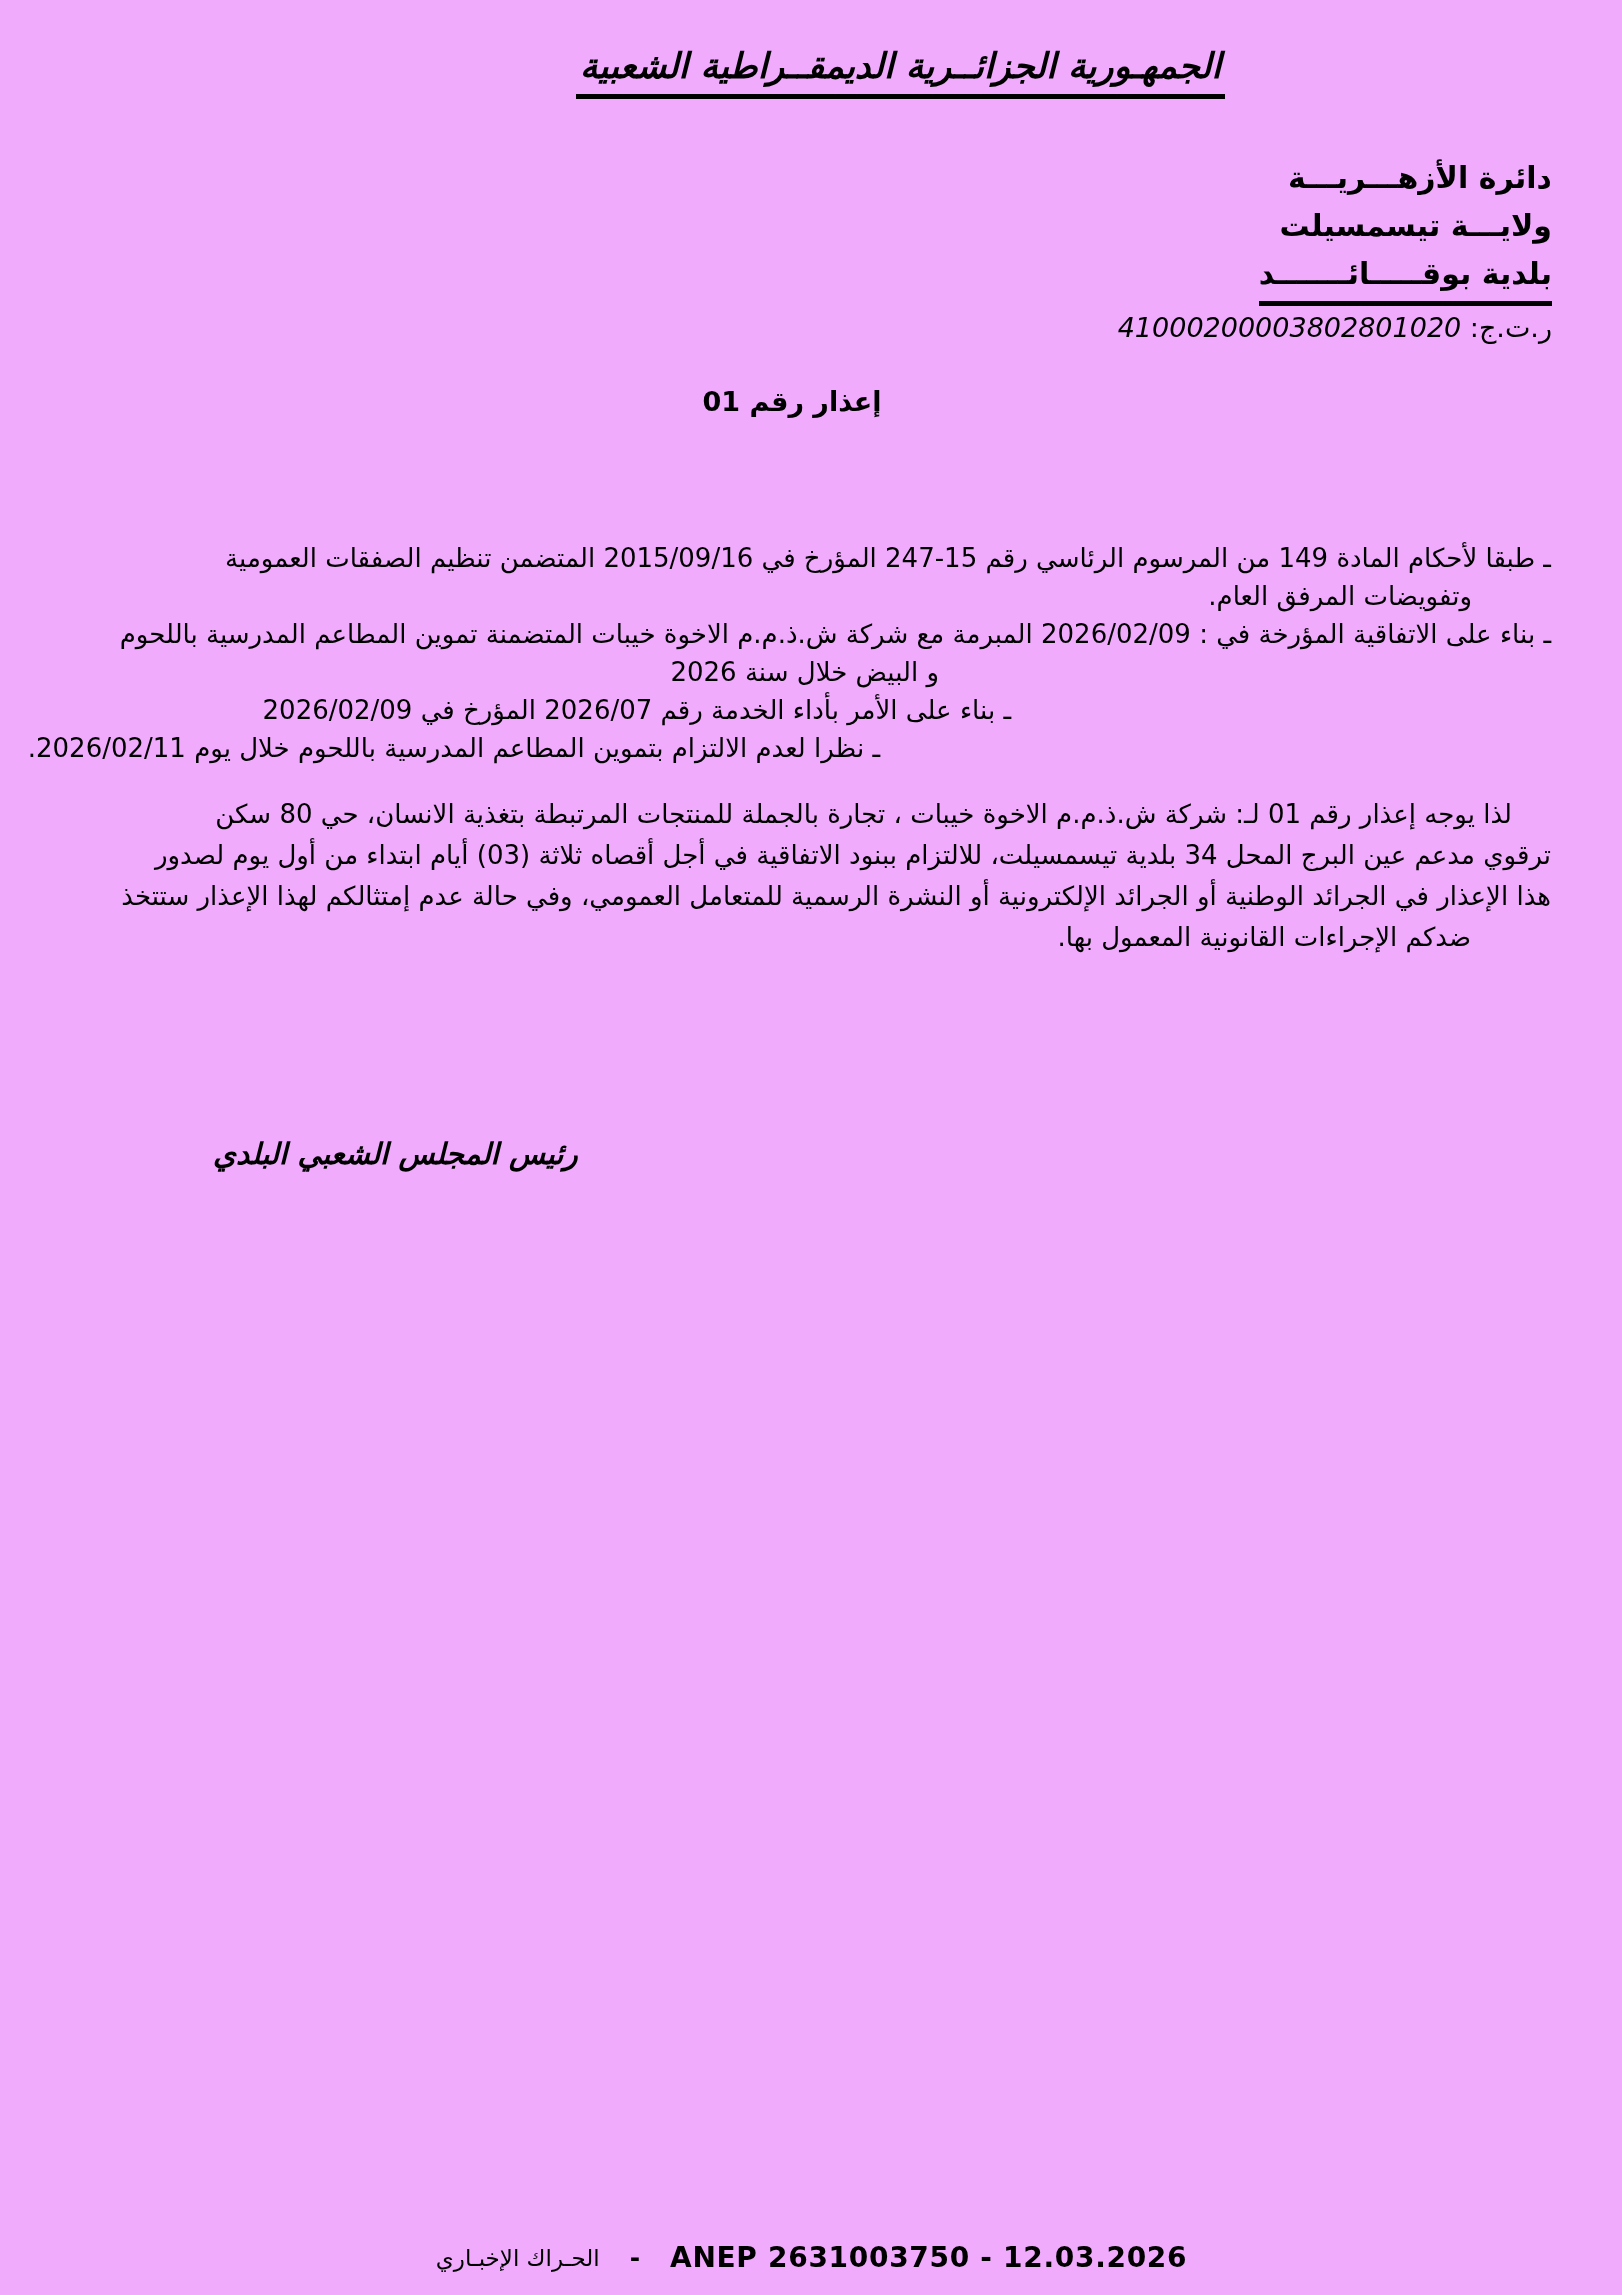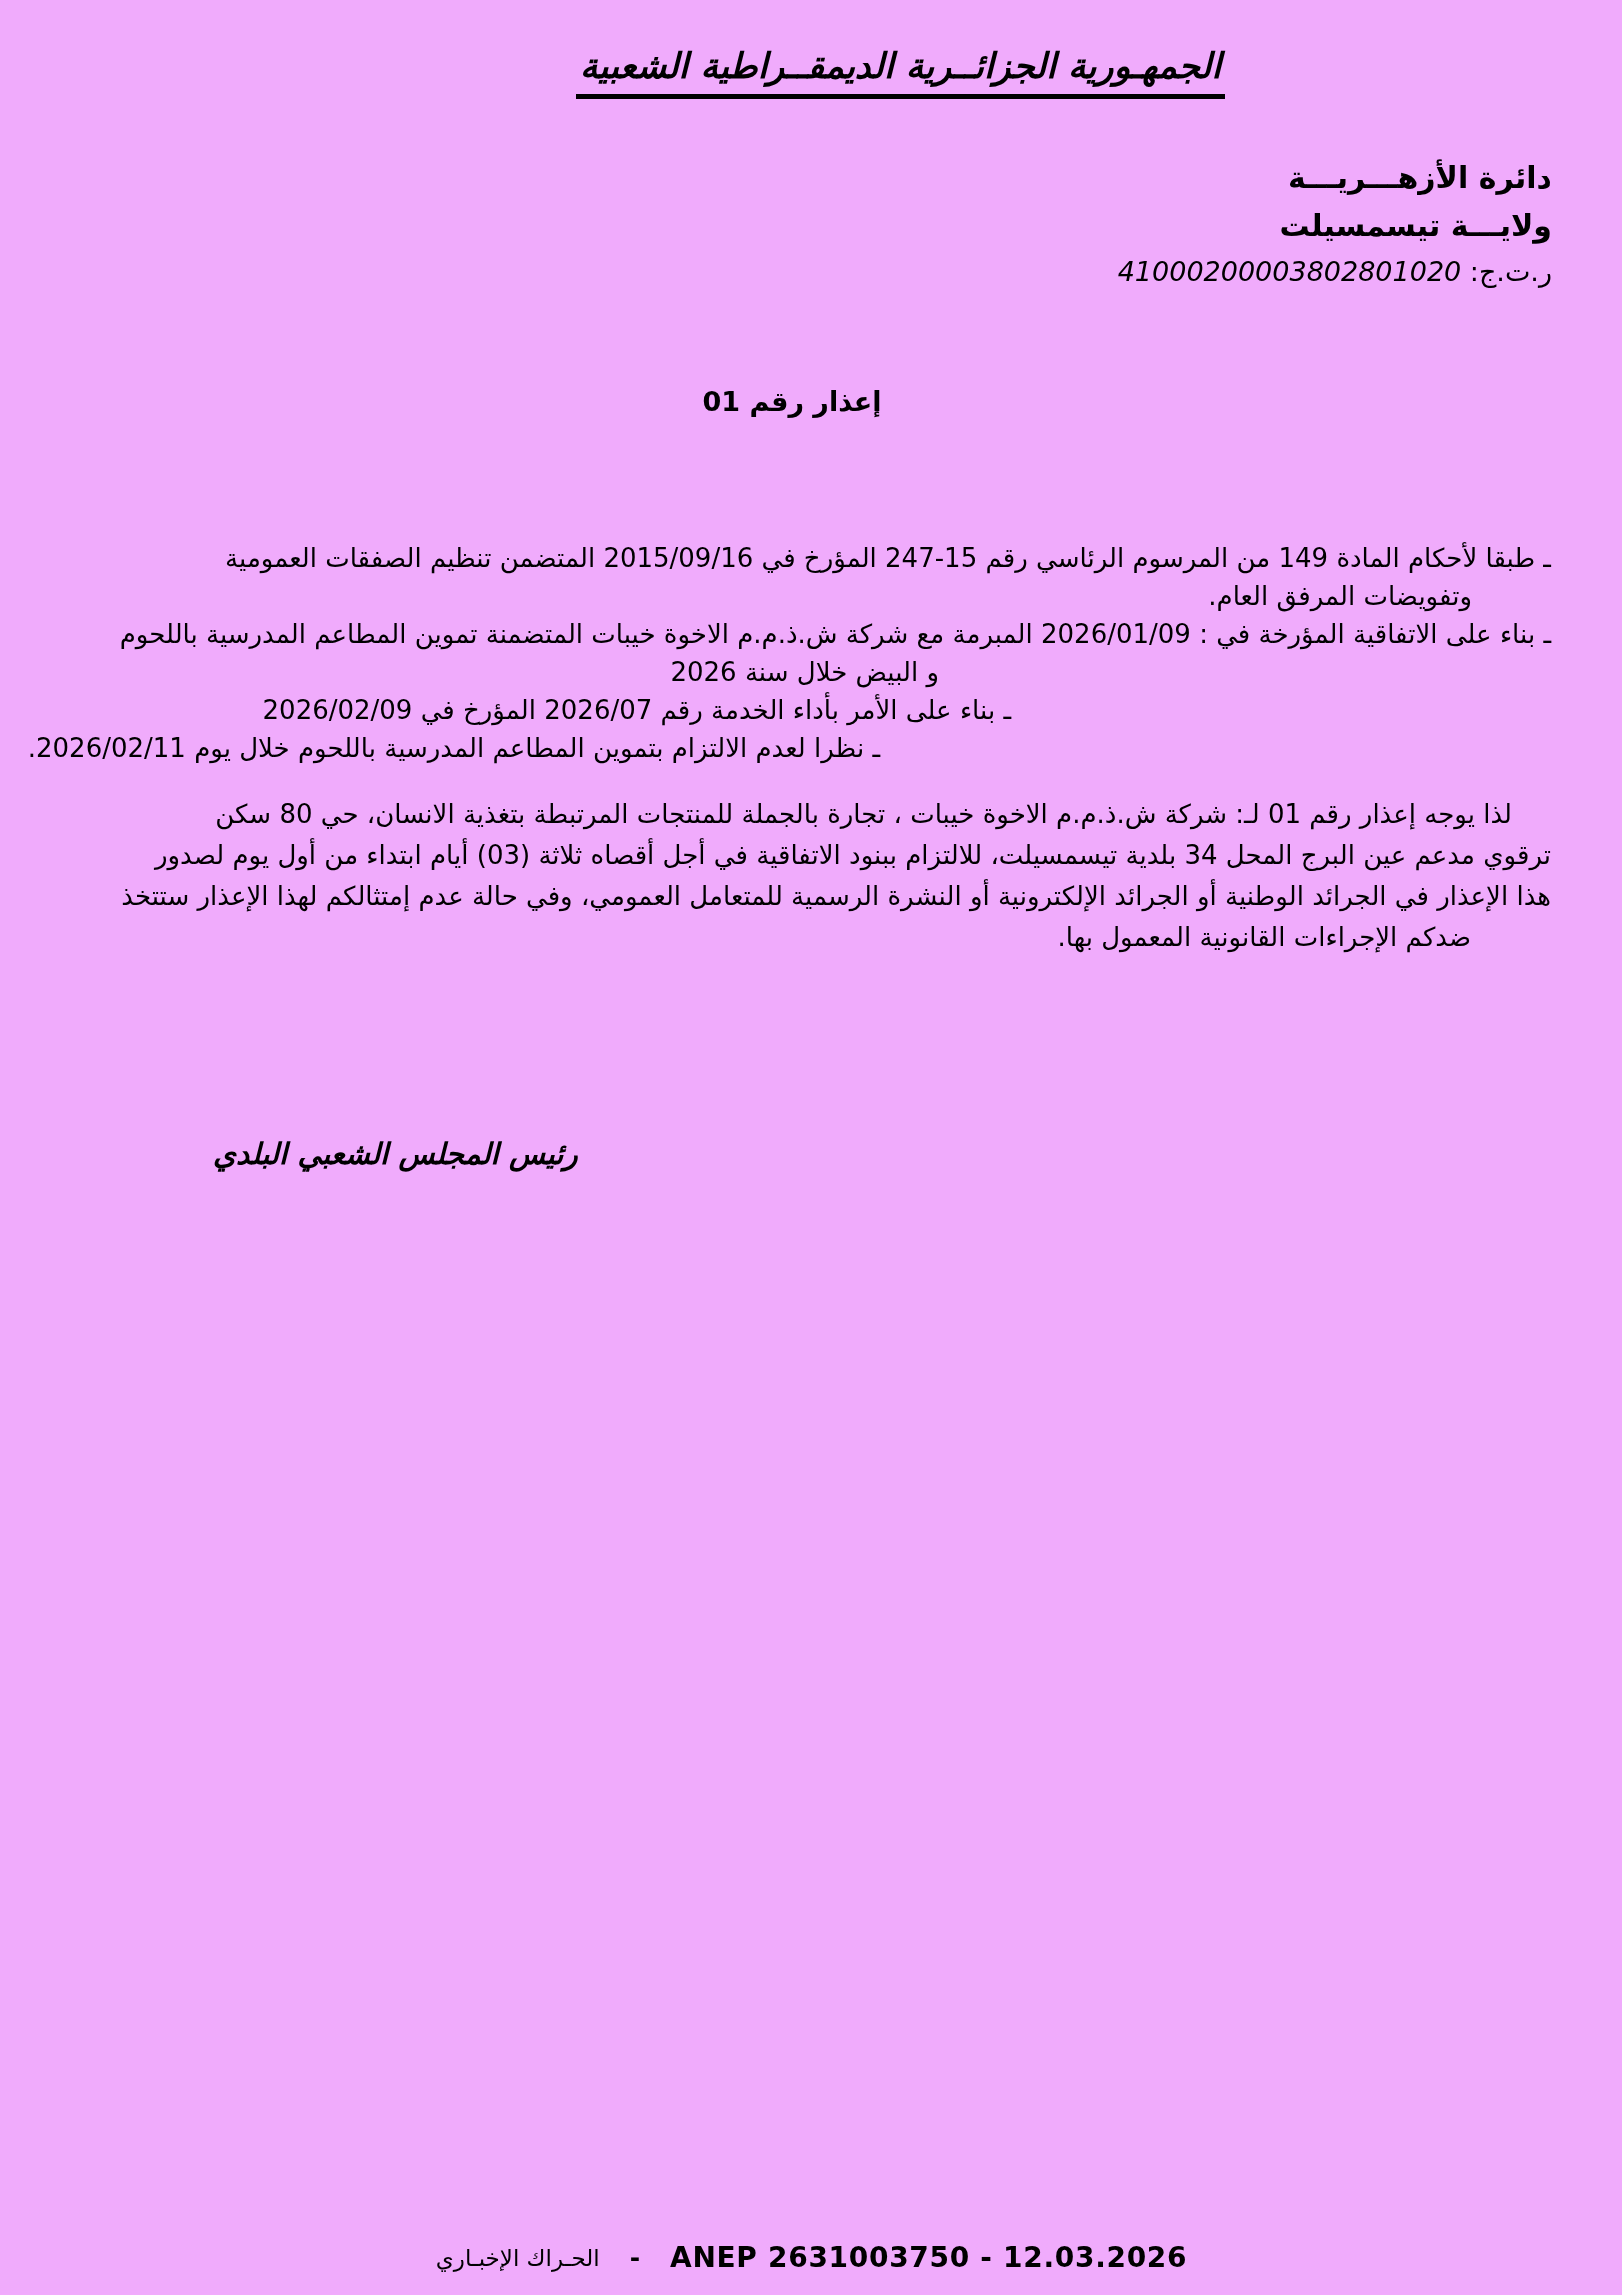--- a/index.html
+++ b/index.html
@@ -140,32 +140,35 @@
 </head>
 <body>
 
 <div class="page">
 
   <div class="doc-header">الجمهـورية الجزائــرية الديمقــراطية الشعبية</div>
 
   <div class="authority">
     <div class="line">دائرة الأزهـــريـــة</div>
     <div class="line">ولايـــة تيسمسيلت</div>
+    <div class="line">
+      <span class="commune-inner">بلدية بوقـــــائـــــــد</span>
+    </div>
     <div class="registry">
       <span>ر.ت.ج:</span>
       <span class="num">41000200003802801020</span>
     </div>
   </div>
 
   <div class="notice-title">إعذار رقم 01</div>
 
   <div class="preamble">
     <div class="pl">ـ طبقا لأحكام المادة 149 من المرسوم الرئاسي رقم 15-247 المؤرخ في 2015/09/16 المتضمن تنظيم الصفقات العمومية</div>
     <div class="pl ind-1">وتفويضات المرفق العام.</div>
-    <div class="pl">ـ بناء على الاتفاقية  المؤرخة في : 2026/01/09 المبرمة مع  شركة ش.ذ.م.م الاخوة خيبات  المتضمنة تموين المطاعم المدرسية باللحوم</div>
+    <div class="pl">ـ بناء على الاتفاقية  المؤرخة في : 2026/02/09 المبرمة مع  شركة ش.ذ.م.م الاخوة خيبات  المتضمنة تموين المطاعم المدرسية باللحوم</div>
     <div class="pl ind-2">و البيض خلال سنة 2026</div>
     <div class="pl ind-3">ـ بناء  على الأمر بأداء الخدمة رقم  2026/07  المؤرخ في 2026/02/09</div>
     <div class="pl ind-4">ـ نظرا لعدم الالتزام بتموين المطاعم المدرسية باللحوم خلال يوم 2026/02/11.</div>
   </div>
 
   <div class="main-par">
     <div class="bl first">لذا يوجه إعذار  رقم  01  لـ: شركة ش.ذ.م.م الاخوة خيبات ، تجارة بالجملة للمنتجات المرتبطة بتغذية الانسان، حي 80 سكن</div>
     <div class="bl">ترقوي مدعم عين البرج المحل 34 بلدية تيسمسيلت، للالتزام ببنود الاتفاقية  في أجل أقصاه  ثلاثة (03) أيام  ابتداء من أول يوم لصدور</div>
     <div class="bl">هذا الإعذار في الجرائد الوطنية أو  الجرائد الإلكترونية أو النشرة الرسمية للمتعامل العمومي، وفي حالة عدم إمتثالكم لهذا الإعذار ستتخذ</div>
     <div class="bl last">ضدكم  الإجراءات القانونية المعمول بها.</div>

